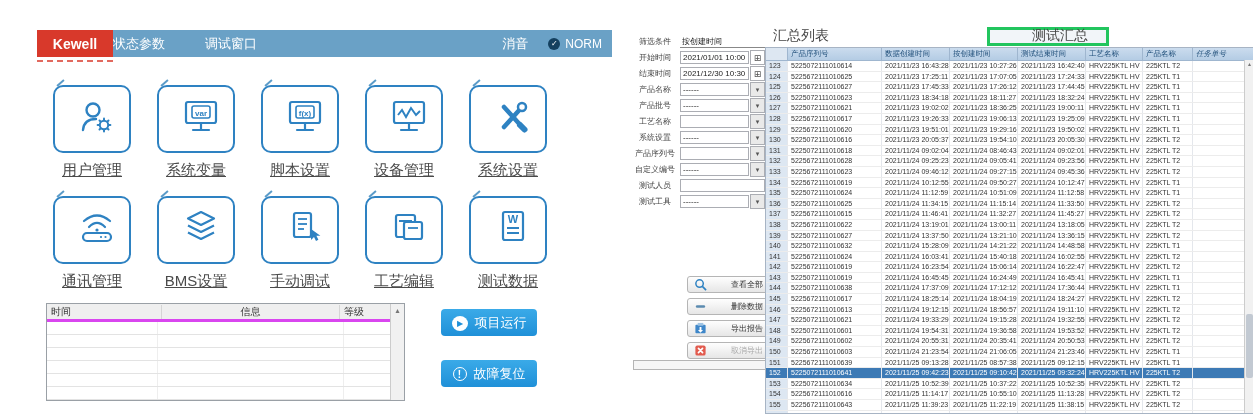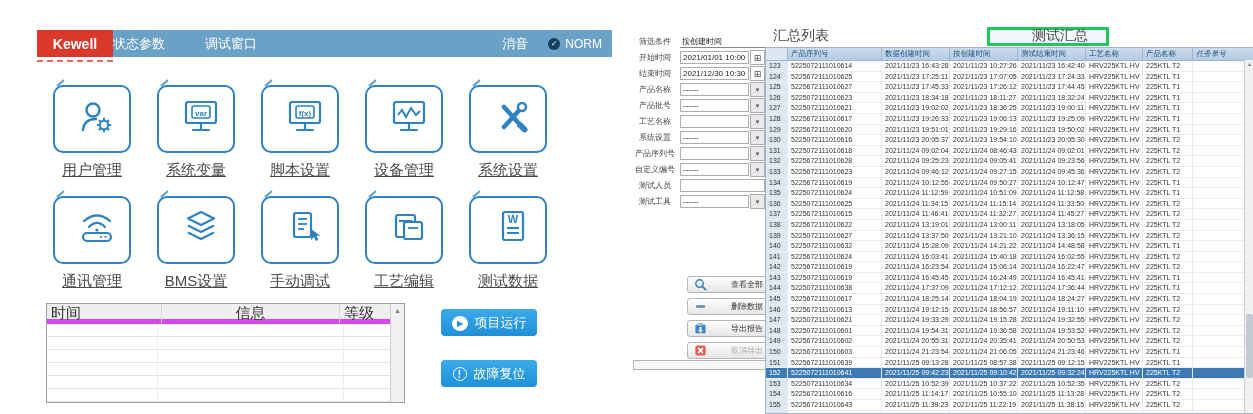--- a/index.html
+++ b/index.html
@@ -22,22 +22,22 @@
            grid-template-columns:repeat(5,104px);row-gap:16px;justify-items:center;}
   .module{display:flex;flex-direction:column;align-items:center;cursor:pointer;}
   .tile{width:64px;height:64px;border:2px solid #2e82c2;border-radius:10px;position:relative;
         display:flex;align-items:center;justify-content:center;background:#fff;padding-left:10px;}
   .tile::before{content:"";position:absolute;top:-5px;left:1px;width:9px;height:2px;
         background:#5b9bc8;transform:rotate(-40deg);}
   .module-label{margin-top:8px;font-size:15px;color:#4a4a4a;text-decoration:underline;}
   .la-bottom{margin-top:12px;padding-left:16px;display:flex;}
   .log-wrap{width:357px;border:1px solid #9aa0a6;display:flex;background:#fff;}
   .log-main{flex:1;display:flex;flex-direction:column;}
-  .log-header{display:flex;background:#efefef;border-bottom:5px solid #d946ef;height:15px;
-              font-size:15px;color:#333;align-items:flex-start;}
+  .log-header{display:flex;background:#efefef;border-bottom:3px solid #d946ef;height:15px;
+              font-size:10px;color:#333;align-items:center;}
   .log-h-time{width:110px;padding-left:4px;border-right:1px solid #d5d5d5;}
   .log-h-msg{flex:1;text-align:center;border-right:1px solid #d5d5d5;}
   .log-h-lvl{width:46px;padding-left:4px;}
   .log-row{display:flex;height:12px;border-bottom:1px solid #e3e3e3;}
   .log-td-time{width:110px;border-right:1px solid #eee;}
   .log-td-msg{flex:1;border-right:1px solid #eee;}
   .log-td-lvl{width:46px;}
   .log-scroll{width:13px;background:#f1f1f1;border-left:1px solid #ccc;display:flex;
               flex-direction:column;align-items:center;font-size:8px;color:#777;}
   .log-scroll-up{height:12px;display:flex;align-items:center;}

